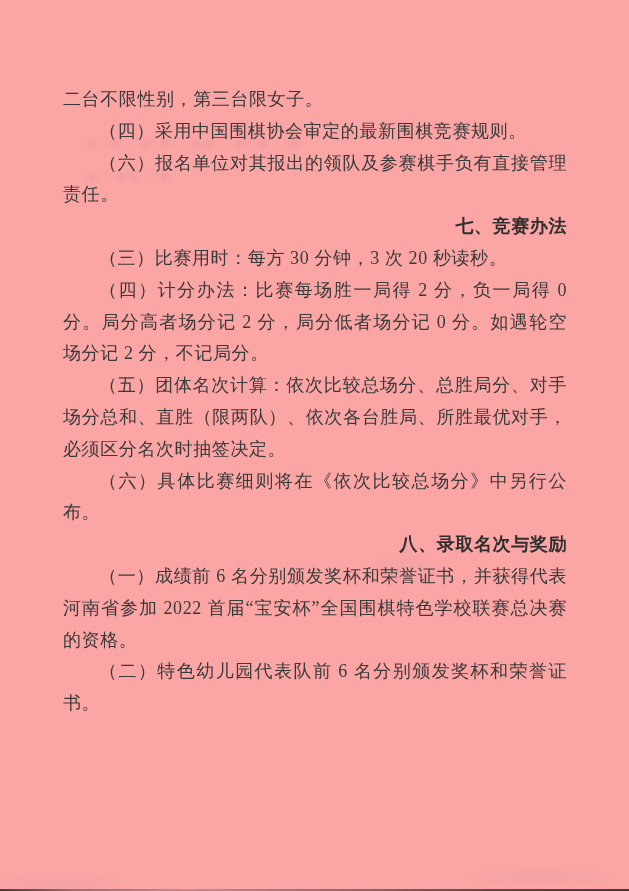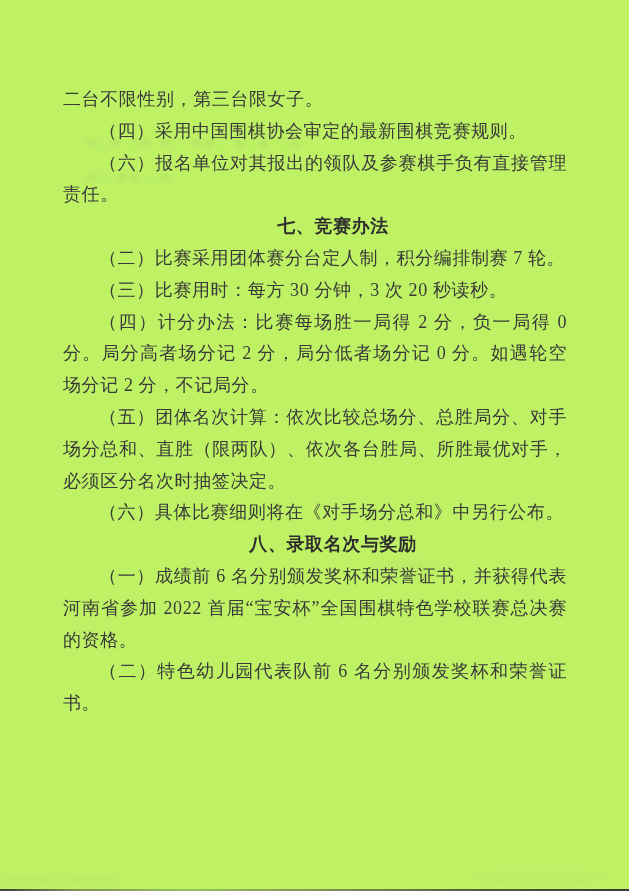--- a/index.html
+++ b/index.html
@@ -4,21 +4,21 @@
 <style>
   html, body {
     margin: 0;
     padding: 0;
     background: #ffffff;
   }
   .page {
     position: relative;
     width: 629px;
     height: 891px;
-    background: #bef264;
+    background: #fca5a5;
     overflow: hidden;
     font-family: "Liberation Serif", "DejaVu Serif", serif;
   }
   .content {
     position: absolute;
     left: 63px;
     top: 84px;
     width: 504px;
     color: #3a3a3a;
   }
@@ -30,21 +30,21 @@
     text-align: justify;
     text-indent: 2em;
     text-justify: inter-character;
   }
   .para.no-indent {
     text-indent: 0;
   }
   .para.heading {
     font-weight: 700;
     color: #2e2e2e;
-    text-align: center;
+    text-align: right;
   }
   
   .ghost {
     position: absolute;
     color: #6a6a6a;
     opacity: 0.10;
     filter: blur(2.2px);
     font-size: 17px;
     letter-spacing: 2px;
     white-space: nowrap;
@@ -80,24 +80,23 @@
   <div class="ghost" style="left:86px; top:168px; transform:scaleY(0.85);">■□ ■■ □■</div>
   <div class="smudge" style="left:370px; top:560px; width:70px; height:16px;"></div>
   <div class="smudge" style="left:470px; top:872px; width:140px; height:10px;"></div>
   <div class="smudge" style="left:0px; top:876px; width:120px; height:10px;"></div>
 
   <div class="content">
       <p class="para no-indent">二台不限性别，第三台限女子。</p>
       <p class="para">（四）采用中国围棋协会审定的最新围棋竞赛规则。</p>
       <p class="para">（六）报名单位对其报出的领队及参赛棋手负有直接管理责任。</p>
       <p class="para heading">七、竞赛办法</p>
-      <p class="para">（二）比赛采用团体赛分台定人制，积分编排制赛 7 轮。</p>
       <p class="para">（三）比赛用时：每方 30 分钟，3 次 20 秒读秒。</p>
       <p class="para">（四）计分办法：比赛每场胜一局得 2 分，负一局得 0 分。局分高者场分记 2 分，局分低者场分记 0 分。如遇轮空场分记 2 分，不记局分。</p>
       <p class="para">（五）团体名次计算：依次比较总场分、总胜局分、对手场分总和、直胜（限两队）、依次各台胜局、所胜最优对手，必须区分名次时抽签决定。</p>
-      <p class="para">（六）具体比赛细则将在《对手场分总和》中另行公布。</p>
+      <p class="para">（六）具体比赛细则将在《依次比较总场分》中另行公布。</p>
       <p class="para heading">八、录取名次与奖励</p>
       <p class="para">（一）成绩前 6 名分别颁发奖杯和荣誉证书，并获得代表河南省参加 2022 首届“宝安杯”全国围棋特色学校联赛总决赛的资格。</p>
       <p class="para">（二）特色幼儿园代表队前 6 名分别颁发奖杯和荣誉证书。</p>
     </div>
 
   <div class="bottom-edge"></div>
 </div>
 
 </body></html>

